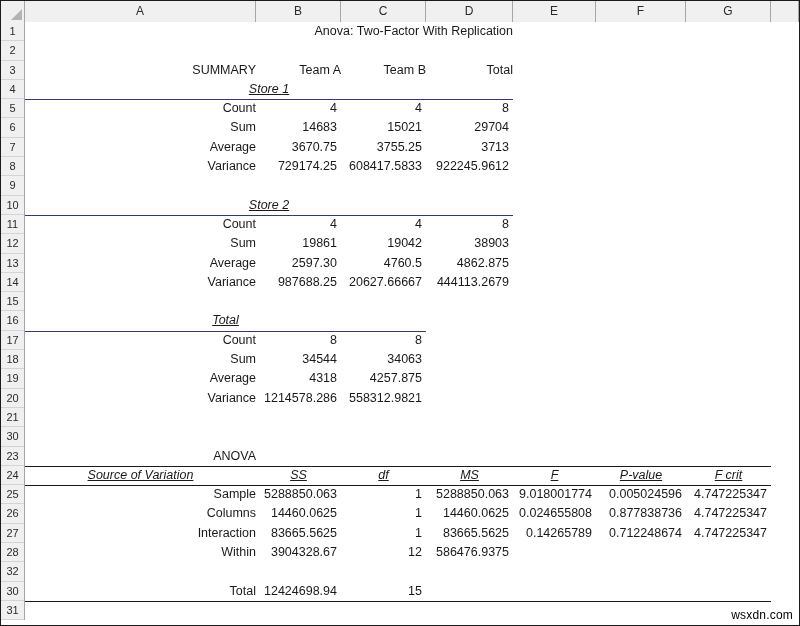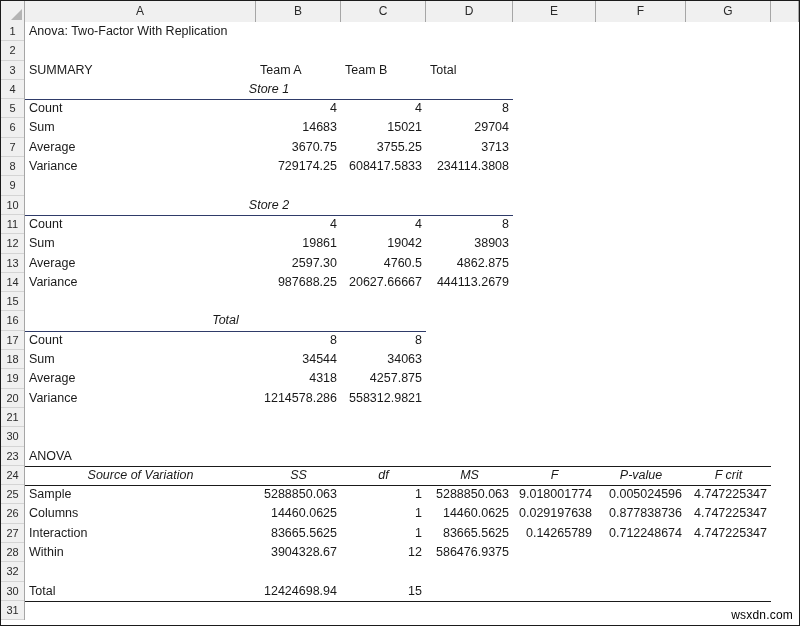--- a/index.html
+++ b/index.html
@@ -101,23 +101,23 @@
     top: 0;
     height: 19.3px;
     line-height: 19px;
     font-size: 12.5px;
     color: #1a1a1a;
     box-sizing: border-box;
     white-space: nowrap;
     overflow: hidden;
   }
   .num { text-align: right; padding-right: 4px; }
-  .txt { text-align: left;  padding-left: 4px; }
+  .txt { text-align: right;  padding-left: 4px; }
   .ctr { text-align: center; }
-  .ital { font-style: italic; }
+  .ital { font-style: italic; text-decoration: underline; }
   
   .cA { left: 0px;   width: 231px; }
   .cB { left: 231px; width: 85px; }
   .cC { left: 316px; width: 85px; }
   .cD { left: 401px; width: 87px; }
   .cE { left: 488px; width: 83px; }
   .cF { left: 571px; width: 90px; }
   .cG { left: 661px; width: 85px; }
   
   .spanAD { left: 0px;   width: 488px; }
@@ -230,21 +230,21 @@
     <div class="row">
       <div class="cell txt cA">Average</div>
       <div class="cell num cB">3670.75</div>
       <div class="cell num cC">3755.25</div>
       <div class="cell num cD">3713</div>
     </div>
     <div class="row">
       <div class="cell txt cA">Variance</div>
       <div class="cell num cB">729174.25</div>
       <div class="cell num cC">608417.5833</div>
-      <div class="cell num cD">234114.3808</div>
+      <div class="cell num cD">922245.9612</div>
     </div>
 
     <div class="row"></div>
 
     <div class="row">
       <div class="cell ctr ital spanAD">Store 2</div>
       <div class="rule" style="left:0; width:488px; top:19.3px;"></div>
     </div>
 
     <div class="row">
@@ -326,21 +326,21 @@
       <div class="cell num cD">5288850.063</div>
       <div class="cell num cE">9.018001774</div>
       <div class="cell num cF">0.005024596</div>
       <div class="cell num cG">4.747225347</div>
     </div>
     <div class="row">
       <div class="cell txt cA">Columns</div>
       <div class="cell num cB">14460.0625</div>
       <div class="cell num cC">1</div>
       <div class="cell num cD">14460.0625</div>
-      <div class="cell num cE">0.029197638</div>
+      <div class="cell num cE">0.024655808</div>
       <div class="cell num cF">0.877838736</div>
       <div class="cell num cG">4.747225347</div>
     </div>
     <div class="row">
       <div class="cell txt cA">Interaction</div>
       <div class="cell num cB">83665.5625</div>
       <div class="cell num cC">1</div>
       <div class="cell num cD">83665.5625</div>
       <div class="cell num cE">0.14265789</div>
       <div class="cell num cF">0.712248674</div>

